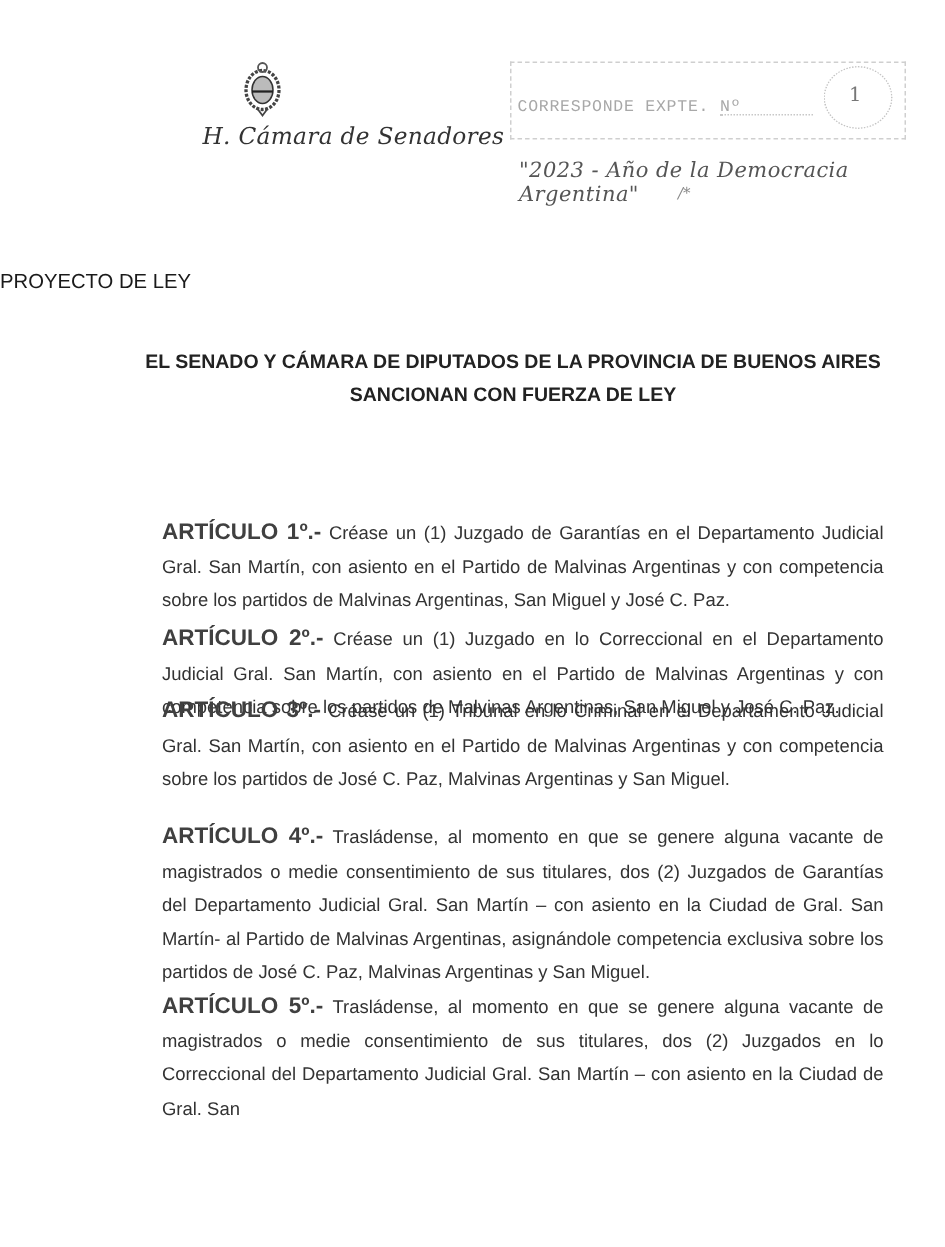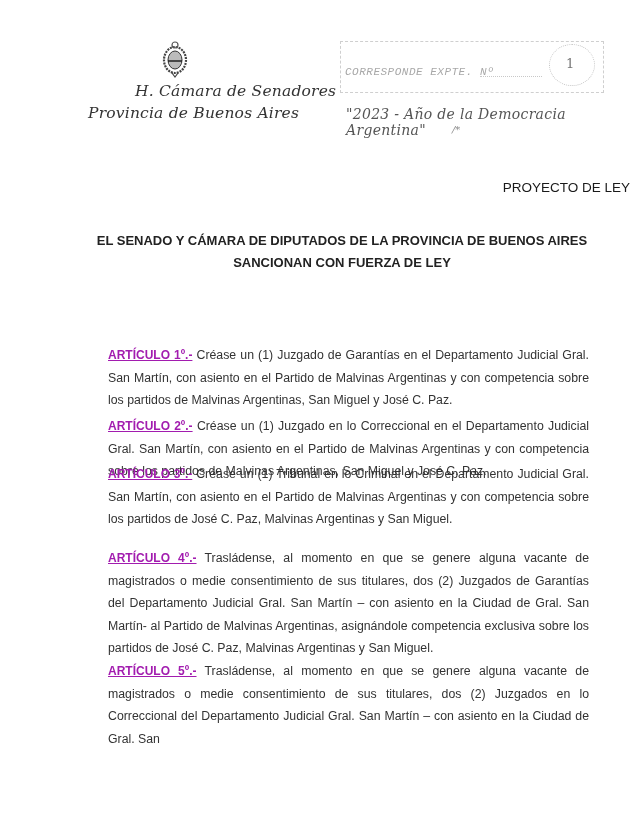--- a/index.html
+++ b/index.html
@@ -6,56 +6,55 @@
     body { width: 630px; height: 831px; position: relative; overflow: hidden; font-family: "Liberation Sans", sans-serif; color: #1a1a1a; }
     .page { position: absolute; left: 0; top: 0; width: 630px; height: 831px; background: #fff; }
 
     .crest { position: absolute; left: 160px; top: 40px; width: 30px; height: 38px; }
     .inst { position: absolute; left: 88px; font-family: "DejaVu Serif", serif; font-style: italic; font-size: 15.5px; color: #333; letter-spacing: 0.2px; }
     .inst.l1 { top: 82px; margin-left: 47px; }
     .inst.l2 { top: 104px; }
 
     .stamp { position: absolute; left: 340px; top: 41px; width: 262px; height: 50px; border: 1px dashed #cfcfcf; }
     .stamp-handwritten { position: absolute; left: 370px; top: 38px; font-family: "DejaVu Serif", serif; font-style: italic; font-size: 19px; color: #9a9a9a; letter-spacing: 2px; }
-    .stamp-label { position: absolute; left: 345px; top: 66px; font-family: "Liberation Mono", monospace; font-size: 11px; color: #a8a8a8; letter-spacing: 0.5px; font-style: italic; }
+    .stamp-label { position: absolute; left: 345px; top: 66px; font-family: "Liberation Mono", monospace; font-size: 11px; color: #a8a8a8; letter-spacing: 0.5px; }
     .stamp-line { position: absolute; left: 480px; top: 76px; width: 62px; border-top: 1px dotted #c8c8c8; }
     .stamp-seal { position: absolute; left: 549px; top: 44px; width: 44px; height: 40px; border: 1px dotted #c4c4c4; border-radius: 50%; }
     .stamp-seal-mark { position: absolute; left: 566px; top: 56px; font-family: "DejaVu Serif", serif; font-size: 13px; color: #777; }
 
     .year-motto { position: absolute; left: 346px; top: 106px; font-family: "DejaVu Serif", serif; font-style: italic; font-size: 14px; color: #555; letter-spacing: 0.3px; }
     .initial-mark { position: absolute; left: 452px; top: 124px; font-family: "DejaVu Serif", serif; font-style: italic; font-size: 10px; color: #888; }
 
-    .title { position: absolute; left: 0; width: 630px; text-align: right; top: 180px; font-size: 13.5px; color: #1a1a1a; }
+    .title { position: absolute; left: 0; width: 630px; text-align: left; top: 180px; font-size: 13.5px; color: #1a1a1a; }
     .enact { position: absolute; left: 0; width: 684px; text-align: center; font-weight: bold; font-size: 13px; color: #222; }
     .enact.e1 { top: 233px; }
     .enact.e2 { top: 255px; }
 
     .article { position: absolute; left: 108px; width: 481px; font-size: 12.3px; line-height: 22.6px; text-align: justify; color: #333; }
-    .article b { color: #a21caf; font-size: 12px; text-decoration: underline; }
+    .article b { color: #404040; font-size: 15px; }
     .a1 { top: 344px; }
     .a2 { top: 415px; }
     .a3 { top: 463px; }
     .a4 { top: 547px; }
     .a5 { top: 660px; }
   </style>
 </head>
 <body>
 
 <div class="page">
 
   <svg class="crest" viewBox="0 0 30 38">
     <ellipse cx="15" cy="20" rx="11" ry="13" fill="none" stroke="#444" stroke-width="2.2" stroke-dasharray="2 1"></ellipse>
     <ellipse cx="15" cy="20" rx="7" ry="9" fill="#bbb" stroke="#333" stroke-width="1"></ellipse>
     <line x1="8" y1="21" x2="22" y2="21" stroke="#222" stroke-width="1.5"></line>
     <circle cx="15" cy="5" r="3" fill="none" stroke="#555" stroke-width="1.2"></circle>
     <path d="M12 33 L15 37 L18 33" fill="none" stroke="#444" stroke-width="1.2"></path>
   </svg>
 
   <div class="inst l1">H. Cámara de Senadores</div>
-  <div class="inst l2">Provincia de Buenos Aires</div>
 
   <div class="stamp"></div>
   <div class="stamp-label">CORRESPONDE EXPTE. Nº</div>
   <div class="stamp-line"></div>
   <div class="stamp-seal"></div>
   <div class="stamp-seal-mark">1</div>
 
   <div class="year-motto">"2023 - Año de la Democracia Argentina"</div>
   <div class="initial-mark">/*</div>
 

